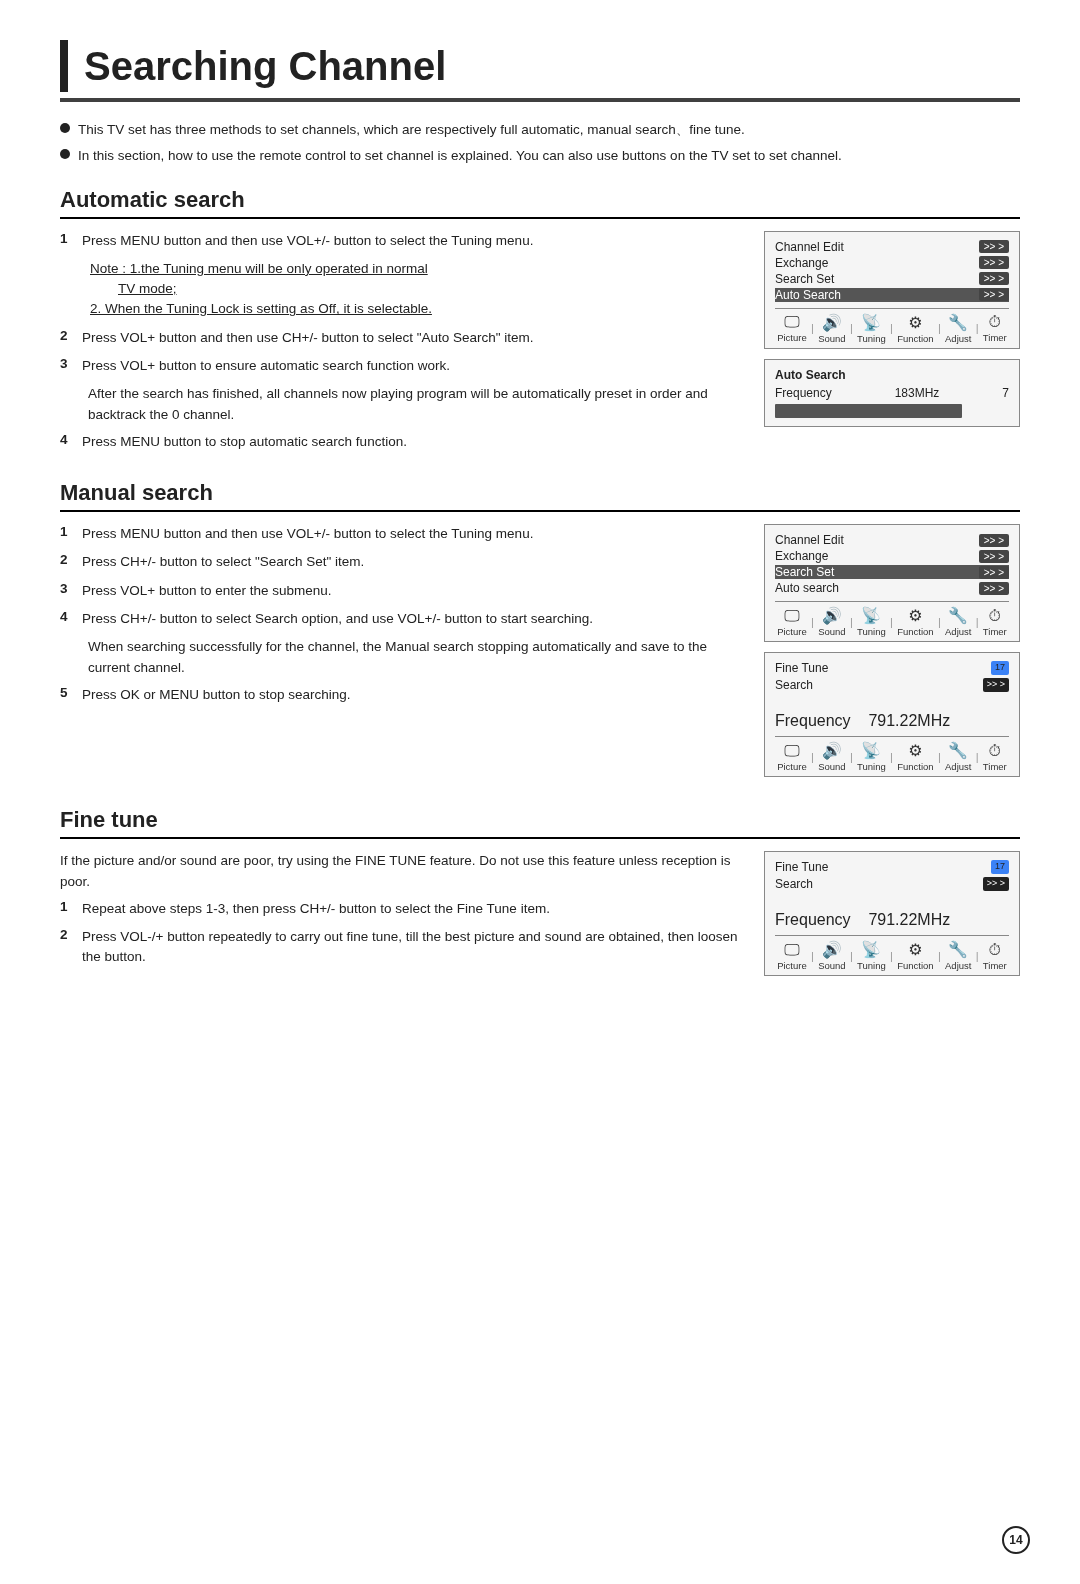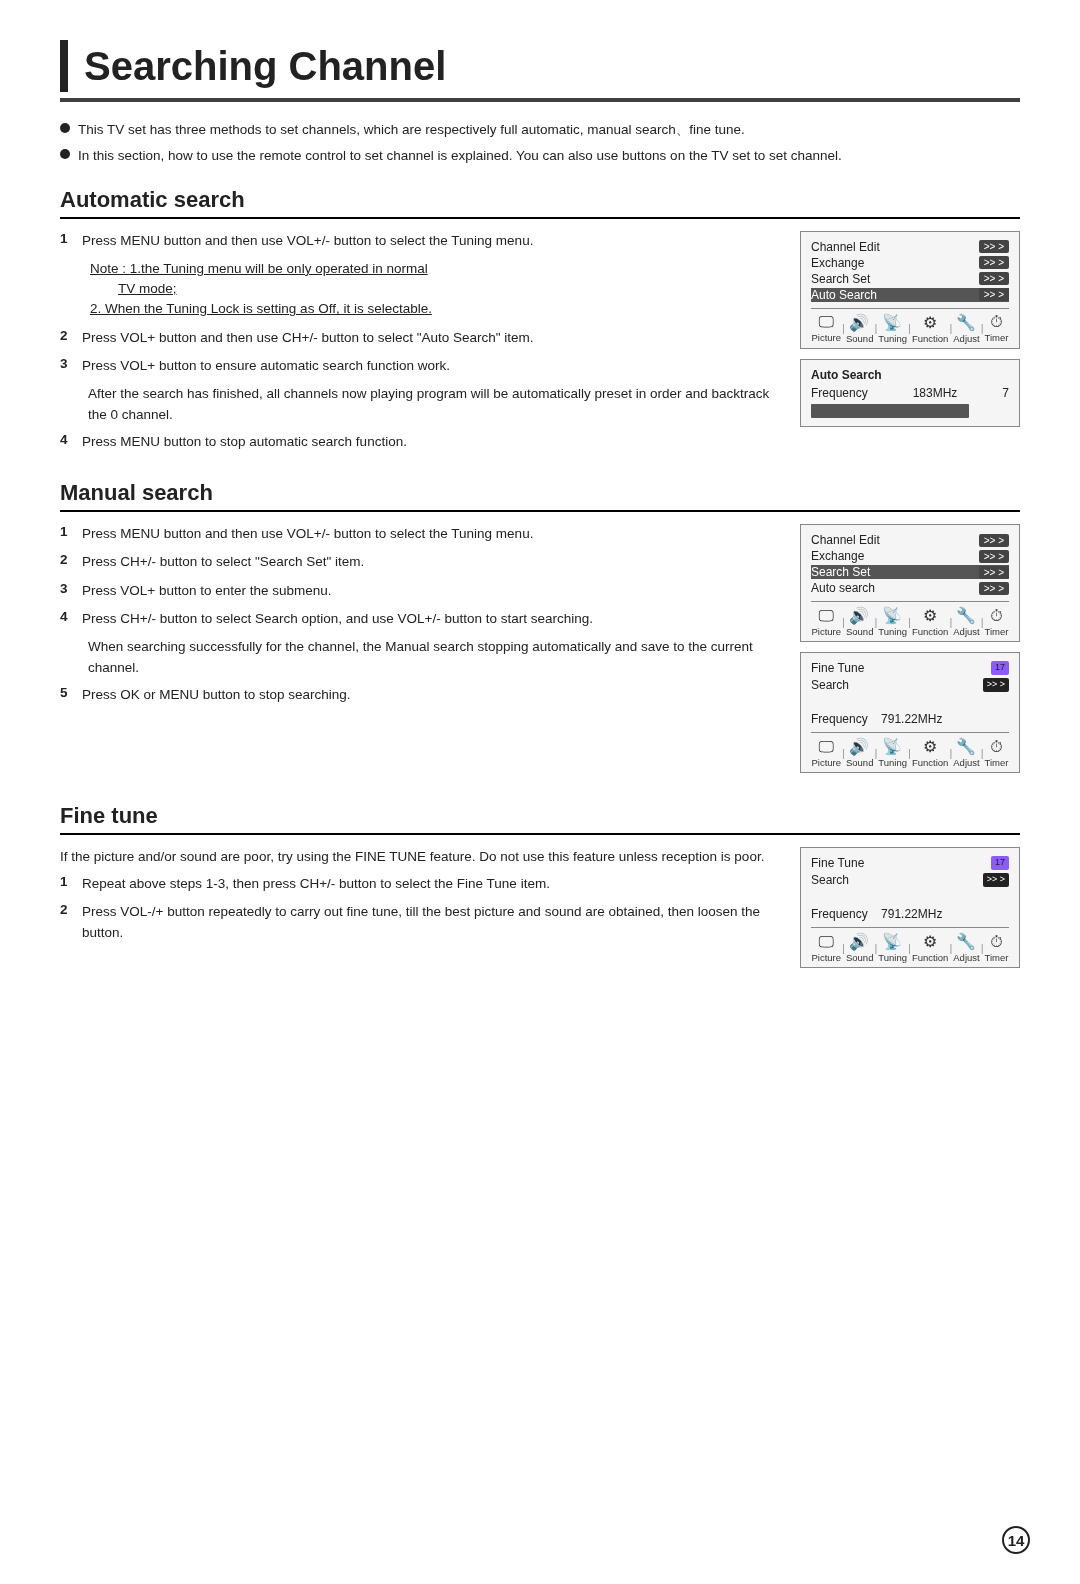--- a/index.html
+++ b/index.html
@@ -88,21 +88,21 @@
     .content-row {
       display: flex;
       align-items: flex-start;
       margin-bottom: 10px;
     }
     .content-left {
       flex: 1;
       padding-right: 20px;
     }
     .content-right {
-      width: 220px;
+      width: 256px;
       flex-shrink: 0;
     }
 
     
     .tv-screenshot {
       border: 1.5px solid #888;
       background: #f5f5f5;
       padding: 8px 10px 4px 10px;
       margin-bottom: 10px;
       min-width: 200px;
@@ -179,54 +179,54 @@
       padding: 8px 10px 4px 10px;
       margin-bottom: 10px;
     }
     .fine-tune-row {
       display: flex;
       justify-content: space-between;
       font-size: 12px;
       margin-bottom: 3px;
     }
     .fine-tune-freq {
-      font-size: 12px;
+      font-size: 16px;
       margin-top: 20px;
       margin-bottom: 4px;
     }
     .small-arrow-box {
       background: #222;
       color: #fff;
       font-size: 9px;
       padding: 1px 4px;
       border-radius: 2px;
       display: inline-block;
     }
     .small-arrow-box-white {
-      background: #8b5cf6;
+      background: #3b82f6;
       color: #222;
       font-size: 9px;
       padding: 1px 4px;
       border-radius: 2px;
       display: inline-block;
     }
 
     
     .page-number {
       position: absolute;
       bottom: 30px;
       right: 50px;
       width: 28px;
       height: 28px;
       border: 2px solid #222;
       border-radius: 50%;
       display: flex;
       align-items: center;
       justify-content: center;
-      font-size: 15px;
+      font-size: 12px;
       font-weight: bold;
     }
 
     p { line-height: 1.55; margin-bottom: 6px; }
     .indent { margin-left: 28px; }
   </style>
 </head>
 <body>
 
 <div class="page-title-container">

